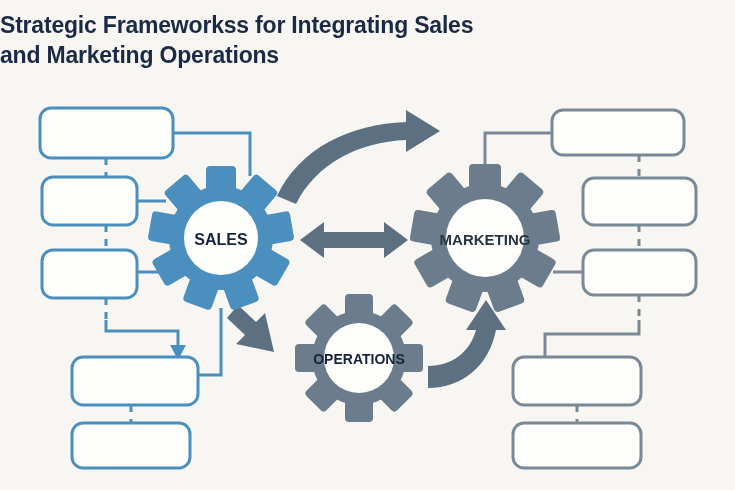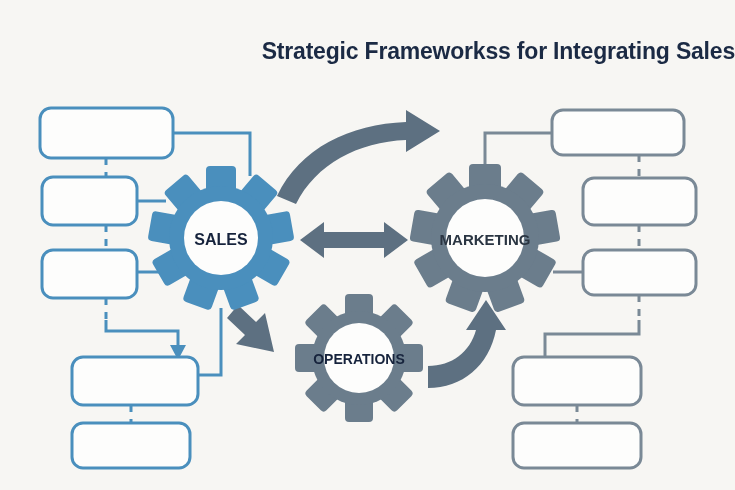--- a/index.html
+++ b/index.html
@@ -16,23 +16,23 @@
   }
   #diagram-root {
     position: relative;
     width: 735px;
     height: 490px;
     background: #f7f6f3;
   }
   #title-block {
     position: absolute;
     left: 0;
-    top: 36px;
-    width: 735px;
-    text-align: right;
+    top: 10px;
+    width: 735px;
+    text-align: left;
     pointer-events: none;
   }
   .title-line {
     font-family: "Liberation Sans", sans-serif;
     font-size: 23px;
     font-weight: bold;
     color: #1b2a44;
     line-height: 30px;
     letter-spacing: -0.2px;
   }
@@ -76,20 +76,21 @@
   .flow-arrow { fill: #5d7081; }
   .flow-arrow-blue { fill: #4a8fbd; }
 </style>
 </head>
 <body>
 
 <div id="diagram-root">
 
   <div id="title-block">
     <div class="title-line">Strategic Frameworkss for Integrating Sales</div>
+    <div class="title-line">and Marketing Operations</div>
   </div>
 
   <svg id="canvas" viewBox="0 0 735 490">
 
     <g>
 
       <path class="conn left" d="M173,133 L250,133 L250,176"></path>
 
       <path class="conn dashed-left" d="M106,158 L106,177"></path>
 

